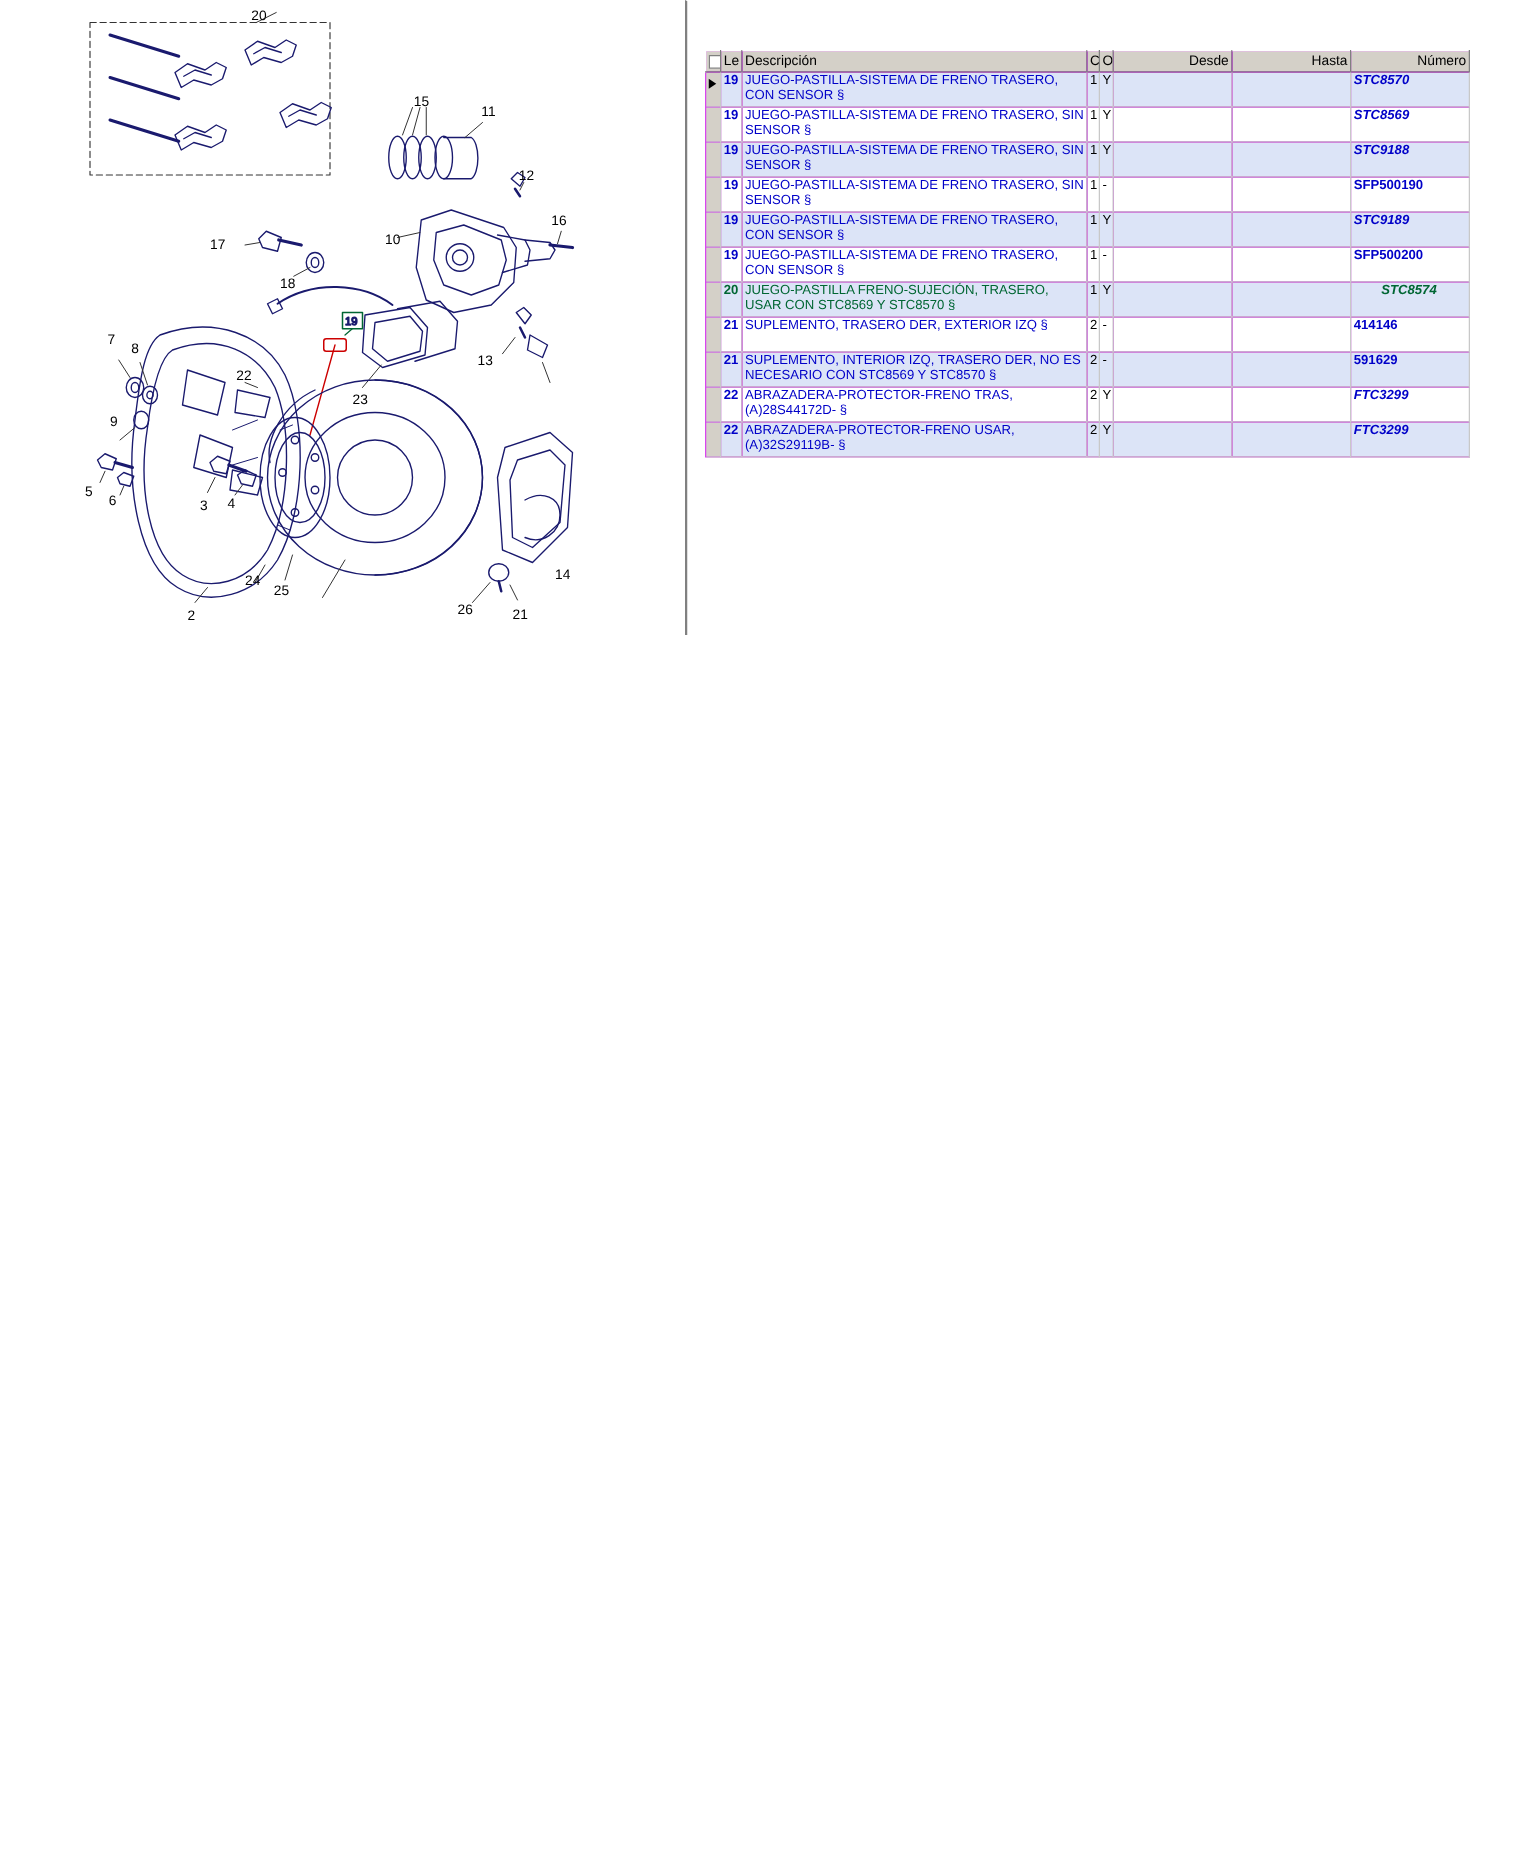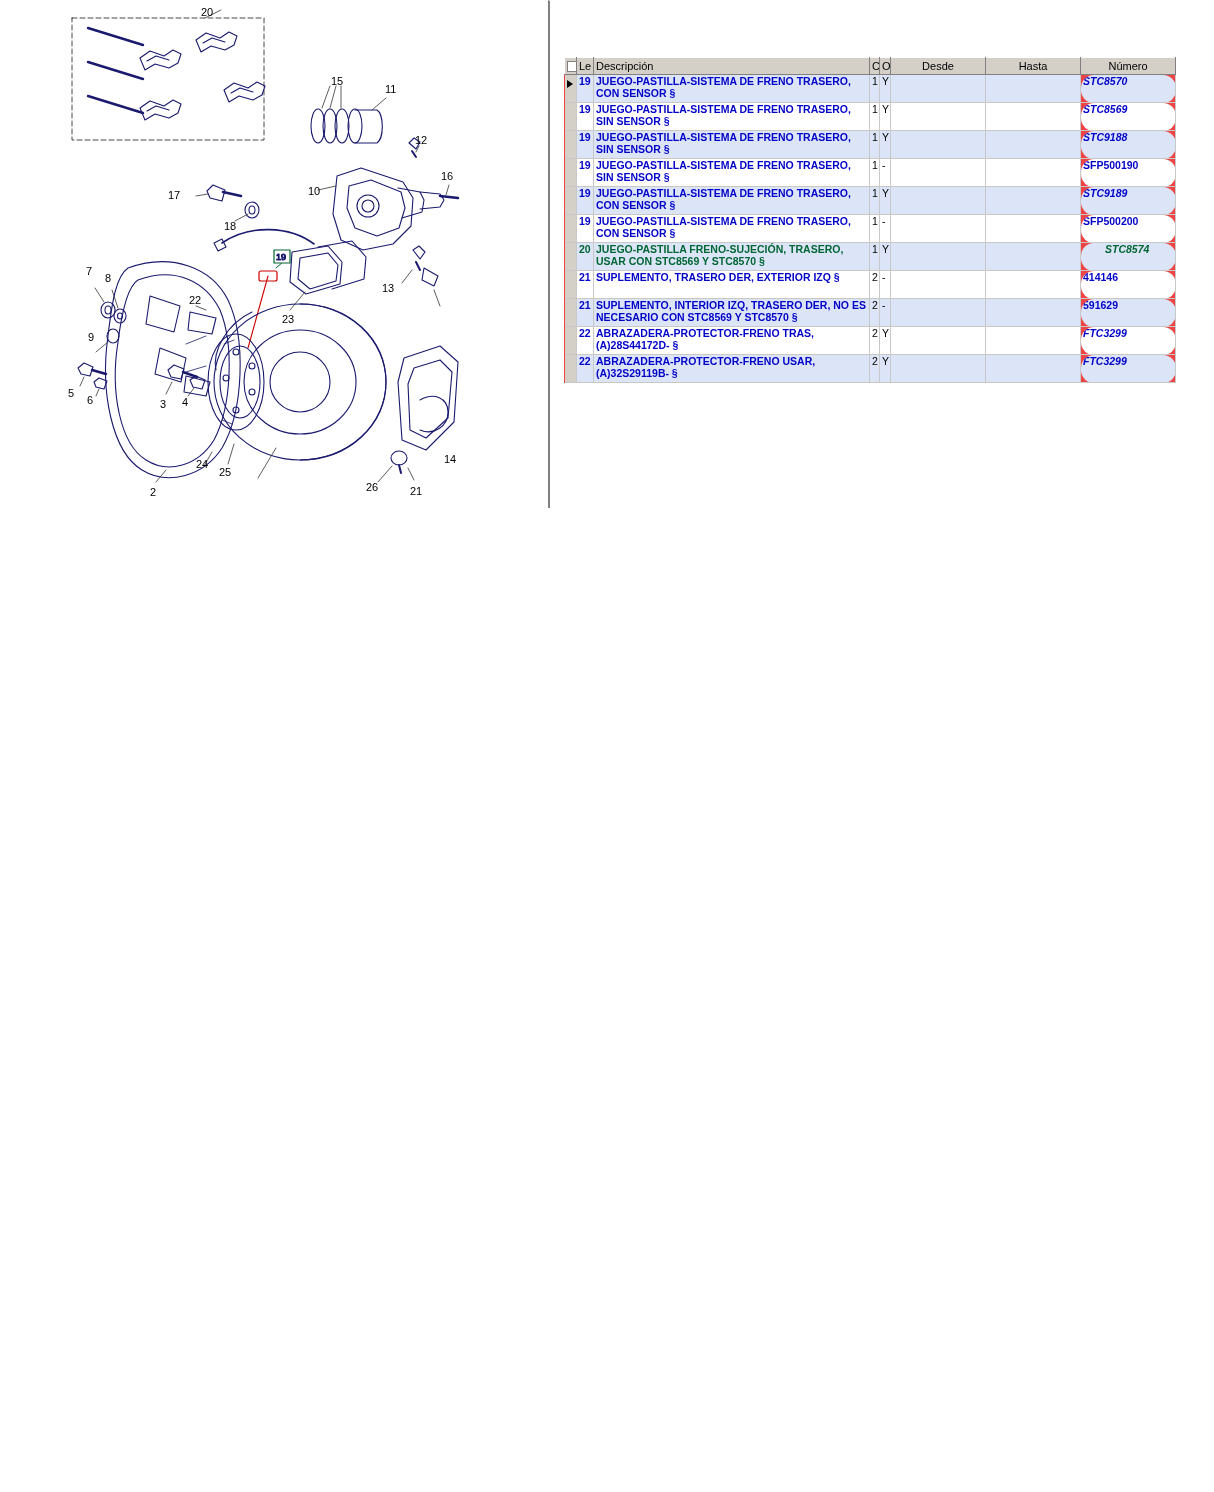--- a/index.html
+++ b/index.html
@@ -51,25 +51,25 @@
     left: 2px;
     top: 0;
     width: 14px;
     height: 508px;
     background: #ffffff;
     border-right: 1px solid #ffffff;
   }
   table.grid {
     position: absolute;
     left: 16px;
-    top: 57px;
+    top: 40px;
     border-collapse: collapse;
     table-layout: fixed;
     width: 576px;
-    background: #ef4444;
+    background: #d946ef;
   }
   table.grid col.c-sel   { width: 12px; }
   table.grid col.c-le    { width: 17px; }
   table.grid col.c-desc  { width: 276px; }
   table.grid col.c-c     { width: 10px; }
   table.grid col.c-o     { width: 11px; }
   table.grid col.c-desde { width: 95px; }
   table.grid col.c-hasta { width: 95px; }
   table.grid col.c-num   { width: 95px; }
 
@@ -80,21 +80,21 @@
     border-bottom: 1px solid #808080;
     font-weight: normal;
     font-size: 11px;
     color: #000;
     height: 16px;
     padding: 0 2px;
     text-align: left;
     white-space: nowrap;
     overflow: hidden;
   }
-  table.grid thead th.center { text-align: center; }
+  table.grid thead th.center { text-align: right; }
 
   table.grid tbody td {
     border-right: 1px solid #c8c8c8;
     border-bottom: 1px solid #c8c8c8;
     vertical-align: top;
     padding: 1px 2px 2px 2px;
     font-size: 10.5px;
     line-height: 11.5px;
     height: 24px;
     overflow: hidden;
@@ -119,34 +119,33 @@
   }
   td.le {
     color: #0000c8;
     font-weight: bold;
     text-align: left;
     padding-left: 2px;
   }
   td.le.green { color: #006633; }
   td.desc {
     color: #0000c8;
-    font-weight: bold;
+    font-weight: normal;
   }
   td.desc.green { color: #006633; }
   td.c, td.o {
     color: #000;
     text-align: left;
     font-weight: normal;
     padding-left: 1px;
   }
   td.num {
     color: #0000c8;
     font-weight: bold;
     padding-left: 4px;
-    border-radius: 13px;
   }
   td.num.green { color: #006633; padding-left: 24px; }
   td.num.ital { font-style: italic; }
   td.blank { background-clip: padding-box; }
 
   .hdr-checkbox {
     display: inline-block;
     width: 9px; height: 9px;
     border: 1px solid #808080;
     background: #ffffff;

